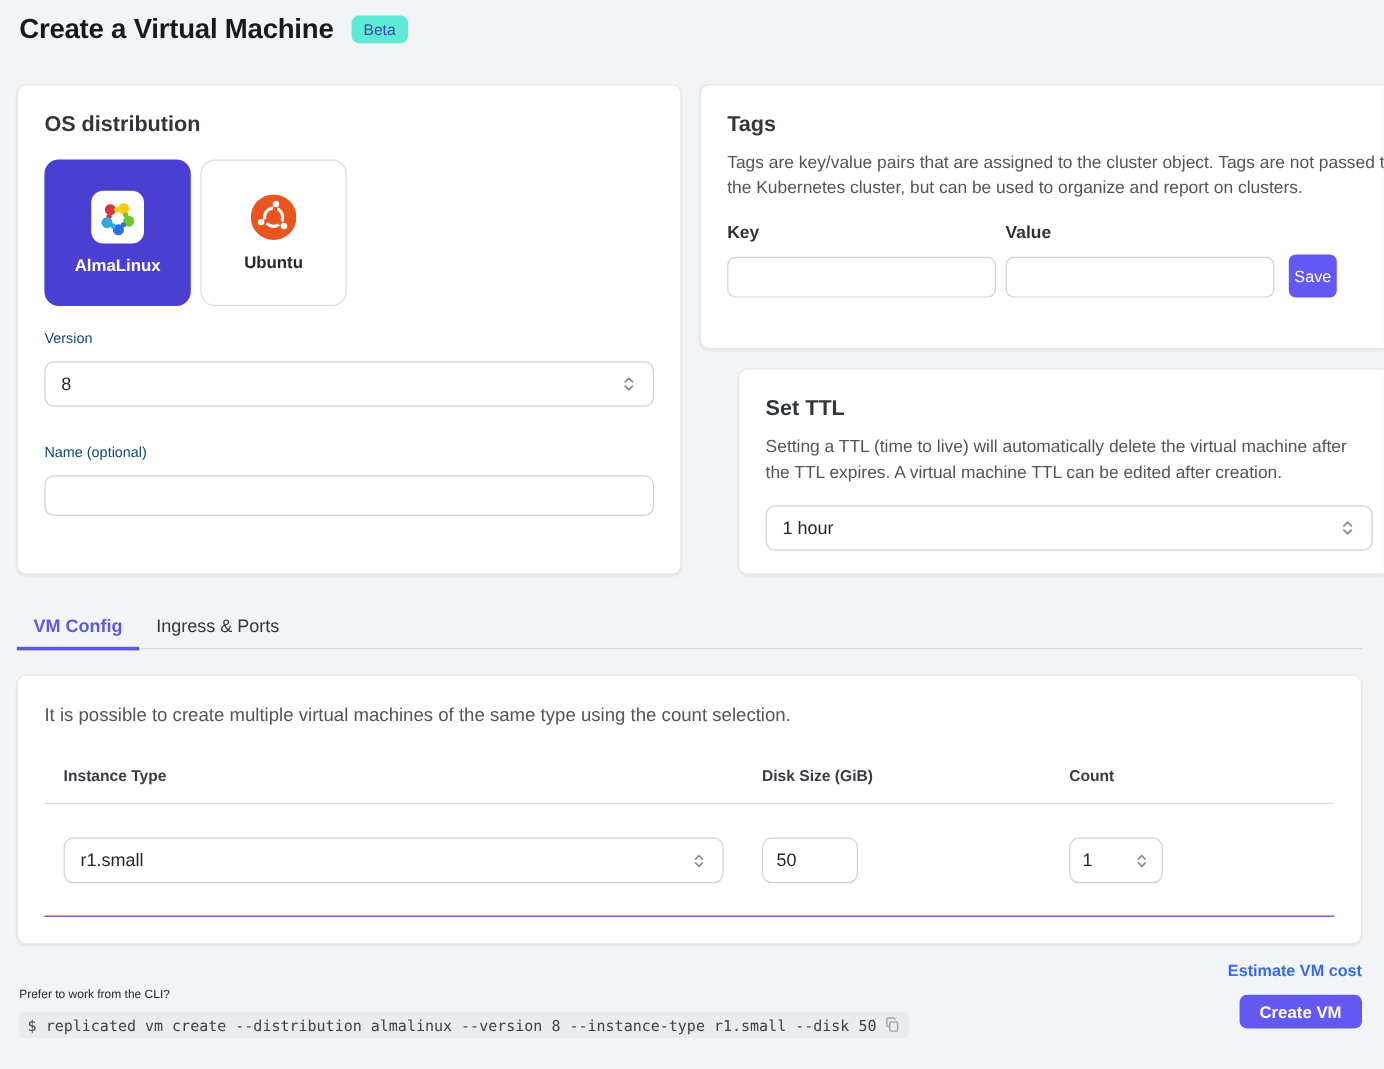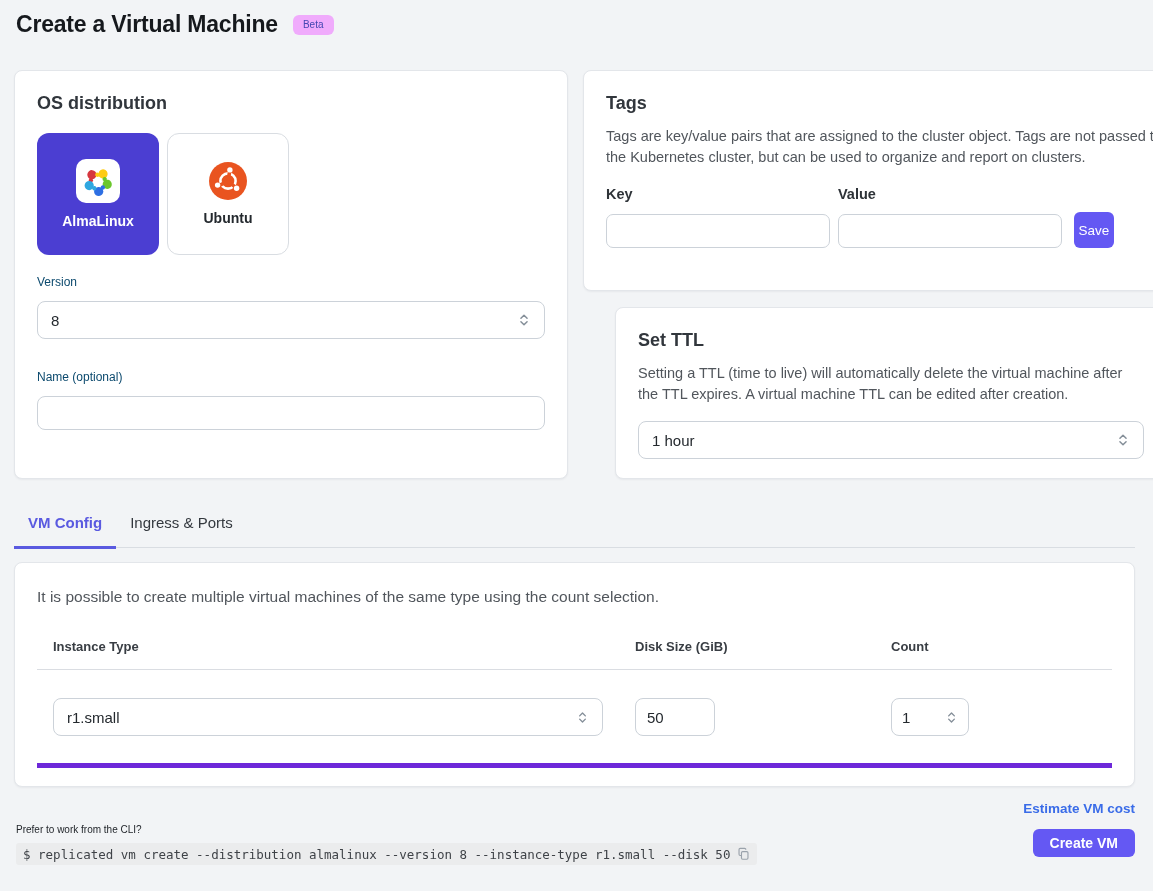--- a/index.html
+++ b/index.html
@@ -7,21 +7,21 @@
   body {
     background: #f2f4f6;
     font-family: "Liberation Sans", sans-serif;
     color: #24292e;
     position: relative;
     overflow: hidden;
   }
   
   .page-header { position: absolute; left: 16px; top: 11px; display: flex; align-items: center; gap: 15px; }
   .page-title { font-size: 23px; font-weight: 800; color: #16191d; letter-spacing: -0.2px; }
-  .beta-badge { background: #f0abfc; color: #4347b2; font-size: 10px; font-weight: 500;
+  .beta-badge { background: #5eead4; color: #4347b2; font-size: 13px; font-weight: 500;
                 padding: 5px 10px; border-radius: 6px; line-height: 1; }
   
   .card { position: absolute; background: #fff; border: 1px solid #e3e6ea; border-radius: 8px;
           box-shadow: 0 1px 2px rgba(16,24,40,.05); padding: 22px; }
   .card-os  { left: 14px;  top: 70px;  width: 554px; height: 409px; }
   .card-tags{ left: 583px; top: 70px;  width: 620px; height: 221px; }
   .card-ttl { left: 583px; top: 307px; width: 552px; height: 172px; margin-left: 32px; }
   .card-vm  { left: 14px;  top: 562px; width: 1121px; height: 225px; }
   .card-heading { font-size: 18px; font-weight: 600; color: #31363c; }
   .card-desc { font-size: 14.5px; line-height: 1.45; color: #51565c; margin-top: 12px; }
@@ -50,31 +50,31 @@
   .tag-label { font-size: 14.5px; font-weight: 600; color: #2e3338; }
   .tag-input { height: 34px; border: 1px solid #ccd2d9; border-radius: 7px; width: 100%;
                padding: 0 10px; font-size: 14px; margin-top: 12px; outline: none;
                font-family: "Liberation Sans", sans-serif; }
   .save-btn { margin-left: 12px; width: 40px; height: 36px; background: #6458f3; color: #fff;
               border: none; border-radius: 6px; font-size: 13.5px; font-family: "Liberation Sans", sans-serif;
               cursor: pointer; }
   
   .tabs { position: absolute; left: 14px; top: 506px; width: 1121px; display: flex;
           border-bottom: 1px solid #d9dde2; }
-  .tab { padding: 8px 14px 15px; font-size: 15px; color: #33383e; cursor: pointer;
+  .tab { padding: 8px 14px 8px; font-size: 15px; color: #33383e; cursor: pointer;
          border-bottom: 3px solid transparent; margin-bottom: -2px; }
   .tab.active { color: #5a5ae0; font-weight: 700; border-bottom-color: #5a5ae0; }
   
   .vm-desc { font-size: 15.5px; color: #51565c; margin-top: 3px; }
   .vm-cols { display: flex; margin-top: 33px; padding-bottom: 15px; border-bottom: 1px solid #dadde2; }
   .vm-col-h { font-size: 13px; font-weight: 700; color: #383d43; }
   .c1 { width: 582px; padding-left: 16px; }
   .c2 { width: 272px; padding-left: 16px; }
   .c3 { flex: 1; }
-  .vm-row { display: flex; align-items: center; padding: 28px 0 27px; border-bottom: 5px solid #6d28d9; }
+  .vm-row { display: flex; align-items: center; padding: 28px 0 27px; border-bottom: 1px solid #6d28d9; }
   .row-select { width: 550px; height: 38px; margin-top: 0; }
   .disk-input { width: 80px; height: 38px; border: 1px solid #ccd2d9; border-radius: 8px;
                 padding: 0 11px; font-size: 15px; color: #24292e; outline: none;
                 font-family: "Liberation Sans", sans-serif; }
   .count-stepper { width: 78px; height: 38px; border: 1px solid #ccd2d9; border-radius: 8px;
                    display: flex; align-items: center; justify-content: space-between;
                    padding: 0 10px; background: #fff; cursor: pointer; }
   .count-value { font-size: 15px; color: #24292e; }
   
   .estimate-link { position: absolute; right: 18px; top: 801px; color: #3a6ce8; font-size: 13.5px;

